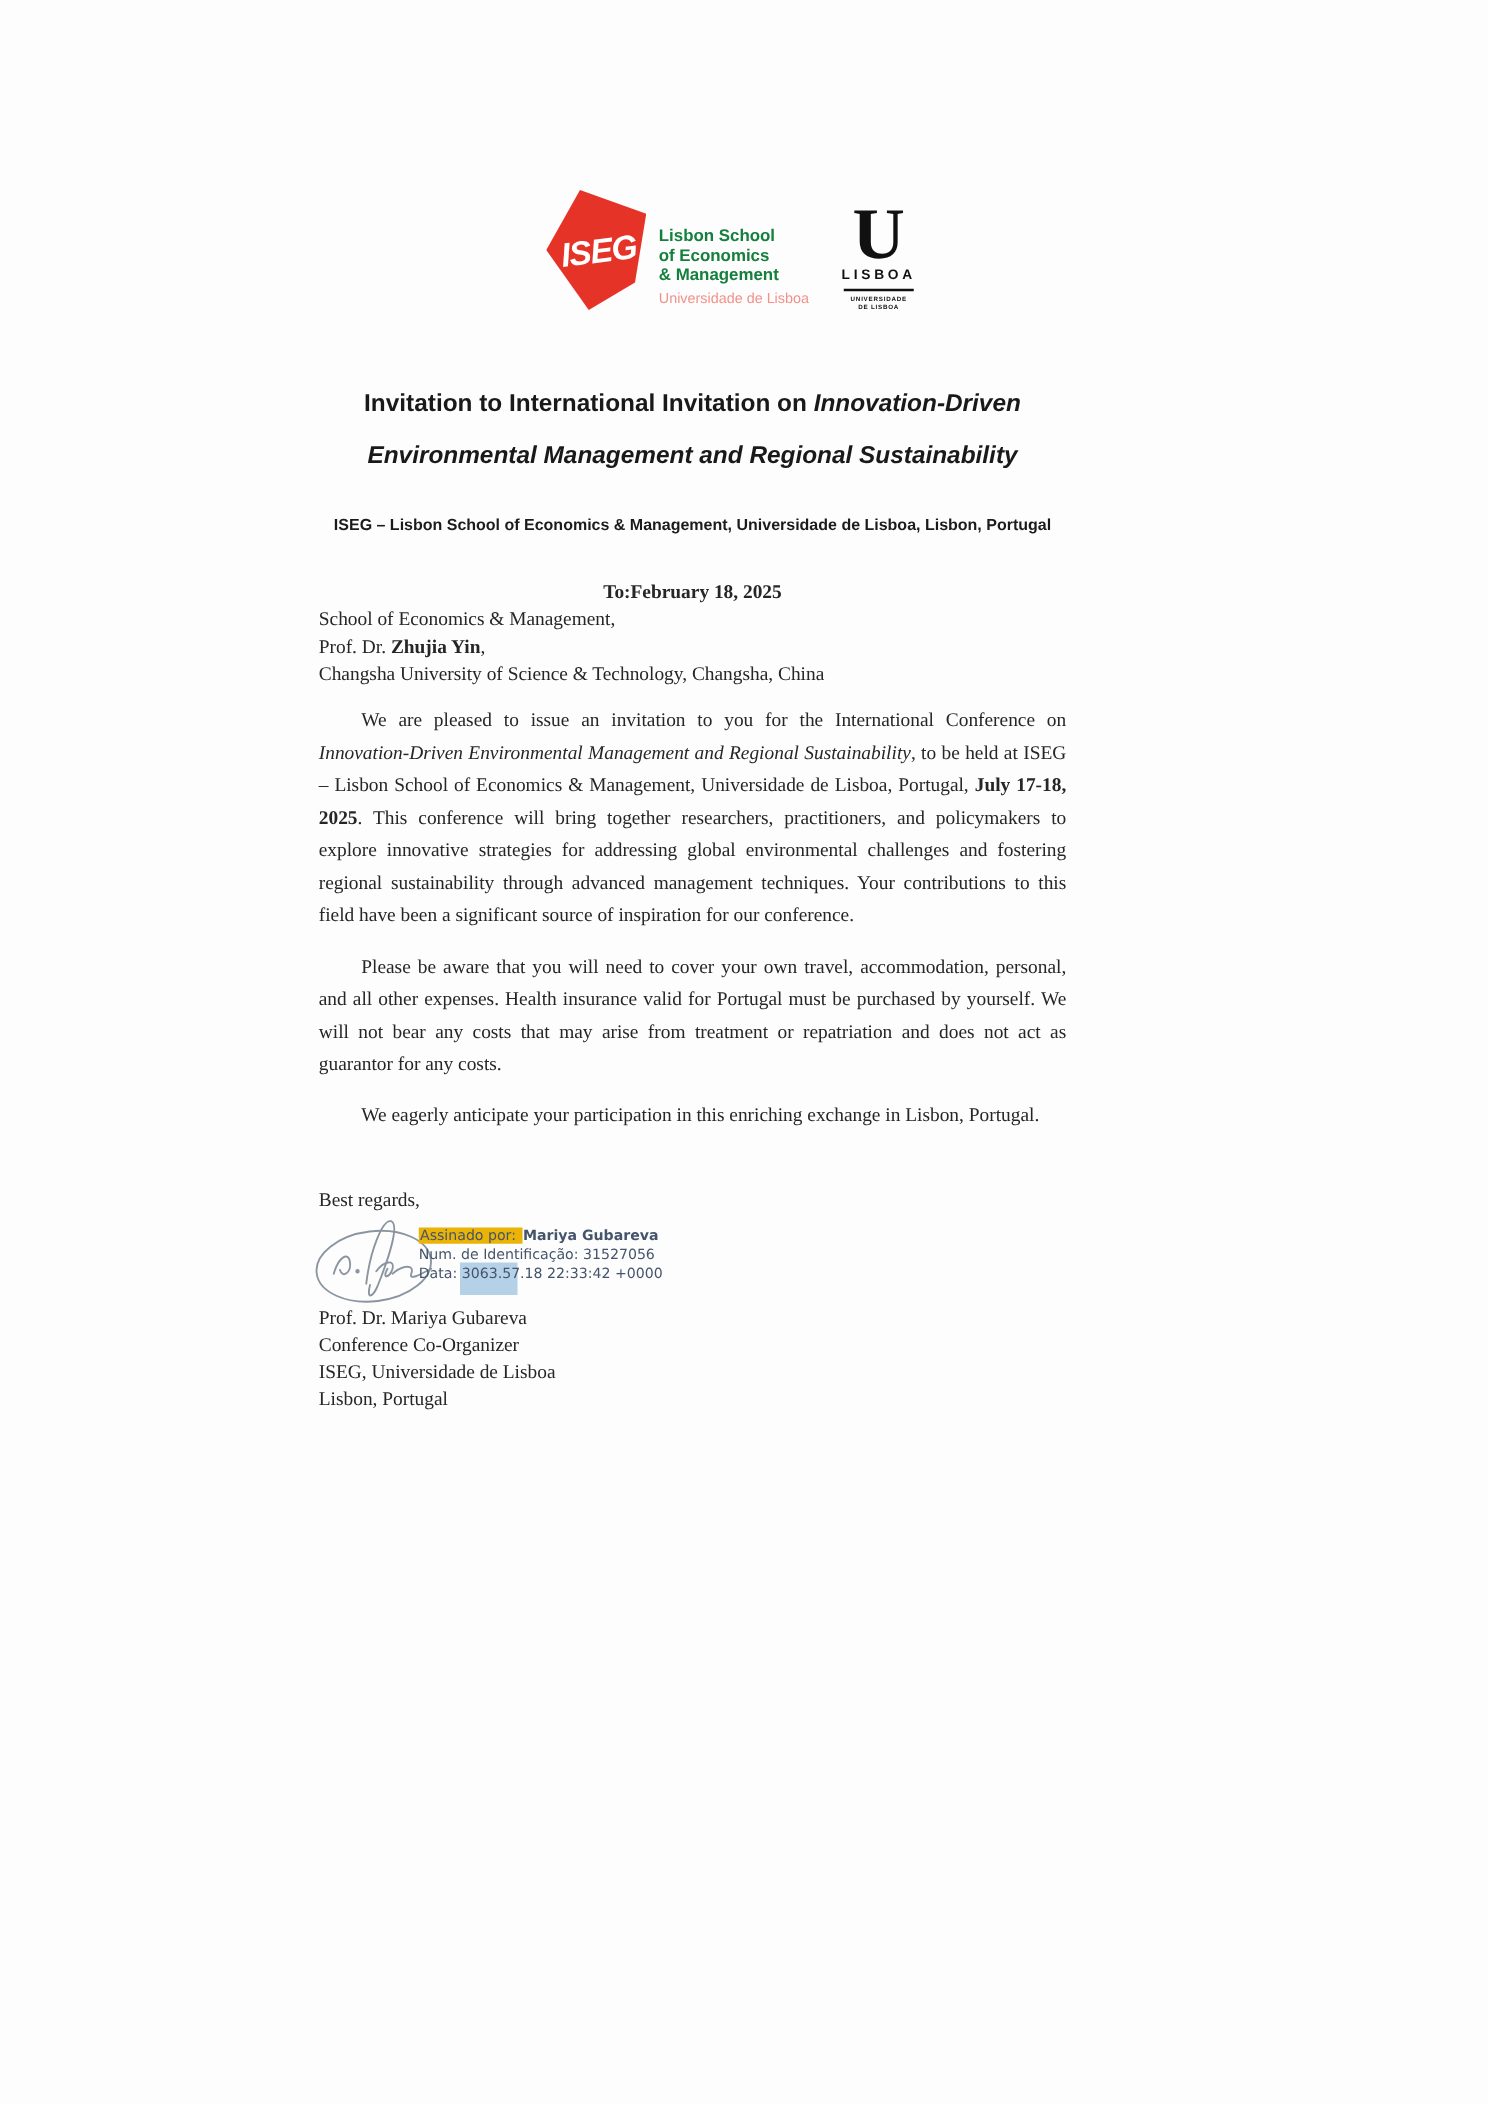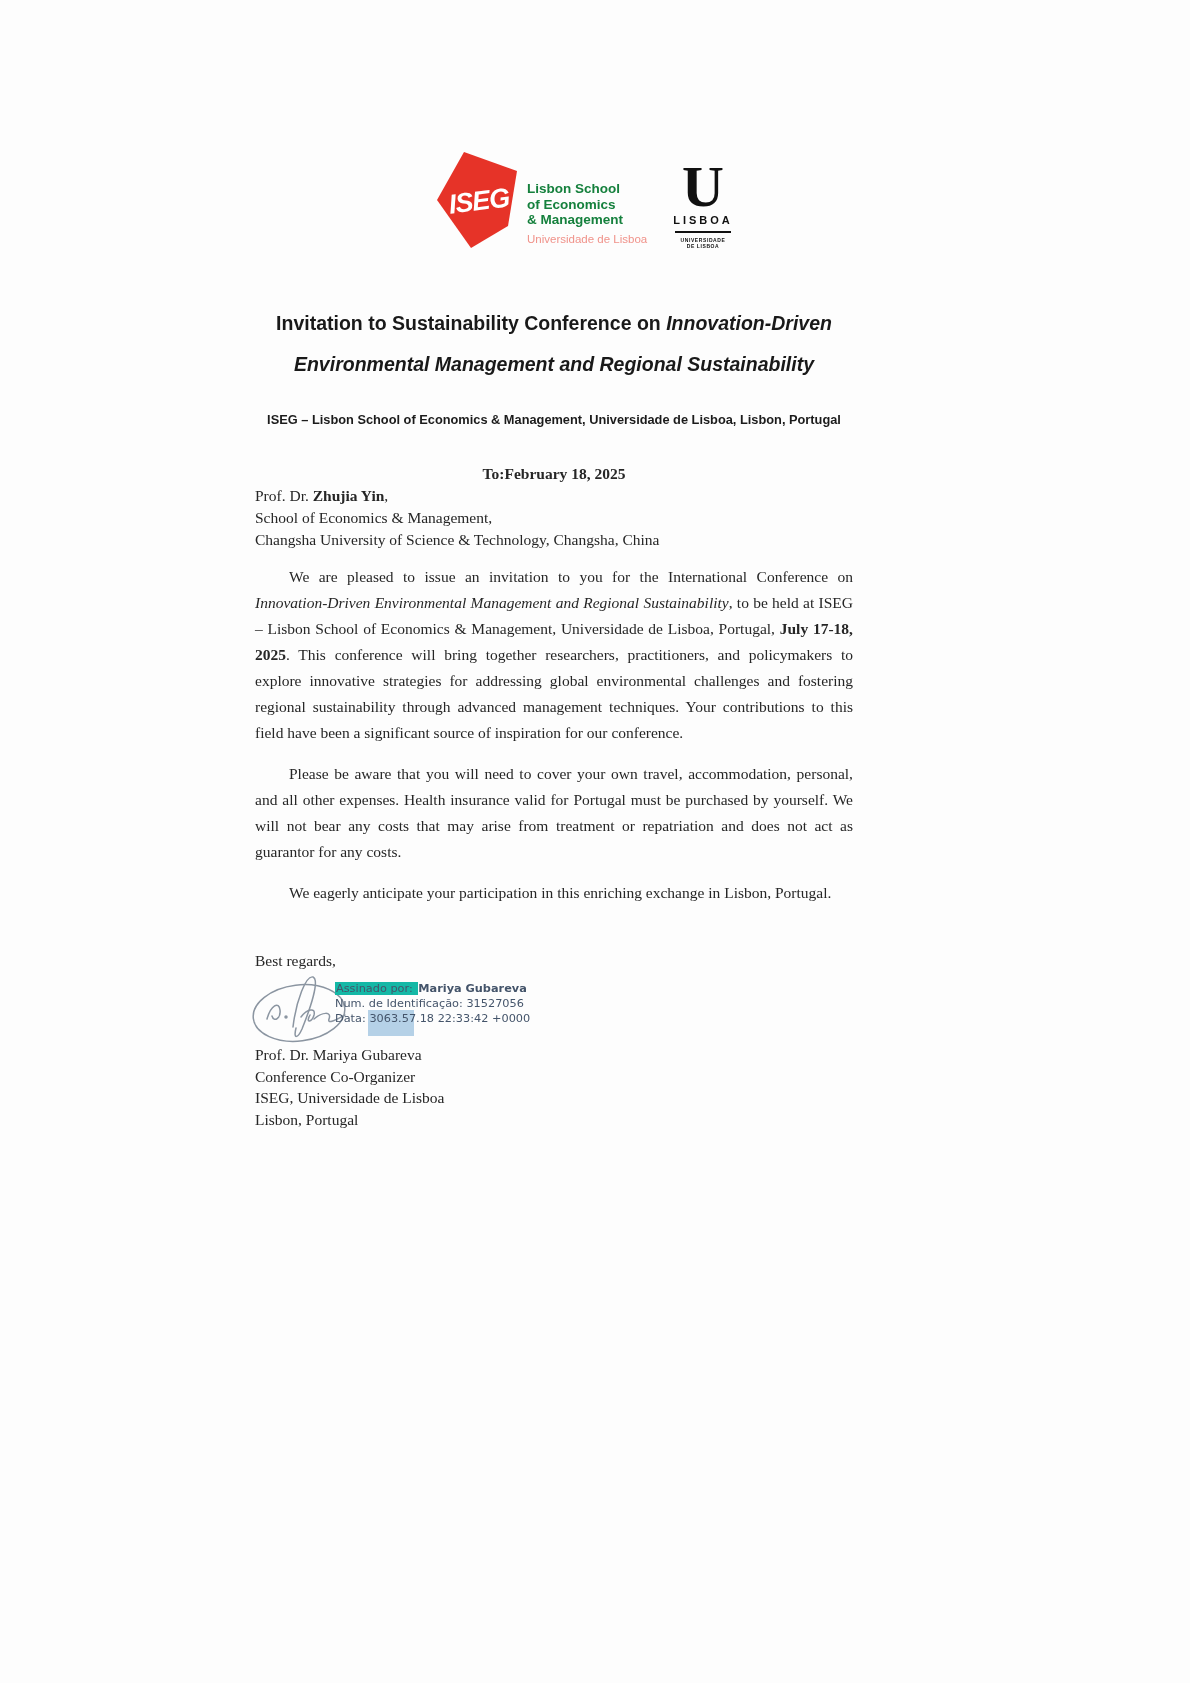--- a/index.html
+++ b/index.html
@@ -57,21 +57,21 @@
   .closing-line { position:absolute; top:952px; left:0; font-size:15.5px; }
 
   
   .sig-area { position:absolute; top:975px; left:0; width:100%; height:100px; }
   .sig-scribble { position:absolute; left:-6px; top:-18px; }
   .stamp {
     position:absolute; left:80px; top:6px; z-index:1;
     font-family:"DejaVu Sans", sans-serif; font-size:11.3px; line-height:15px; color:#44546a;
   }
   .stamp-band { position:absolute; left:33px; top:29px; width:46px; height:26px; background:#b5d1e7; z-index:-1; }
-  .stamp .hl { background:#14b8a6; padding:0 2px 0 1px; }
+  .stamp .hl { background:#eab308; padding:0 2px 0 1px; }
   .stamp .nm { font-weight:bold; }
   .stamp-line { position:relative; white-space:nowrap; }
 
   
   .sign-block { position:absolute; top:1044px; left:0; font-size:15.5px; line-height:21.5px; }
 </style>
 </head>
 <body>
 
 <div class="sheet">
@@ -96,33 +96,33 @@
       <div class="ul-city">LISBOA</div>
       <div class="ul-rule"></div>
       <div class="ul-tiny">UNIVERSIDADE</div>
       <div class="ul-tiny">DE LISBOA</div>
     </div>
   </div>
 
   <div class="content">
 
     <div class="title-block">
-      <div><span>Invitation to Sustainability Conference on </span><span class="it">Innovation-Driven</span></div>
+      <div><span>Invitation to International Invitation on </span><span class="it">Innovation-Driven</span></div>
       <div class="it">Environmental Management and Regional Sustainability</div>
     </div>
 
     <div class="subtitle">ISEG – Lisbon School of Economics &amp; Management, Universidade de Lisboa, Lisbon, Portugal</div>
 
     <div class="addr">
       <div class="addr-row1">
         <span>To:</span>
         <span>February 18, 2025</span>
       </div>
+      <div>School of Economics &amp; Management,</div>
       <div><span>Prof. Dr. </span><b>Zhujia Yin</b><span>,</span></div>
-      <div>School of Economics &amp; Management,</div>
       <div>Changsha University of Science &amp; Technology, Changsha, China</div>
     </div>
 
     <div class="body-block">
       <p class="para"><span>We are pleased to issue an invitation to you for the International Conference on </span><span class="it">Innovation-Driven Environmental Management and Regional Sustainability</span><span>, to be held at ISEG – Lisbon School of Economics &amp; Management, Universidade de Lisboa, Portugal, </span><span class="b">July 17-18, 2025</span><span>. This conference will bring together researchers, practitioners, and policymakers to explore innovative strategies for addressing global environmental challenges and fostering regional sustainability through advanced management techniques. Your contributions to this field have been a significant source of inspiration for our conference.</span></p>
       <p class="para">Please be aware that you will need to cover your own travel, accommodation, personal, and all other expenses. Health insurance valid for Portugal must be purchased by yourself. We will not bear any costs that may arise from treatment or repatriation and does not act as guarantor for any costs.</p>
       <p class="para">We eagerly anticipate your participation in this enriching exchange in Lisbon, Portugal.</p>
     </div>
 
     <div class="closing-line">Best regards,</div>

